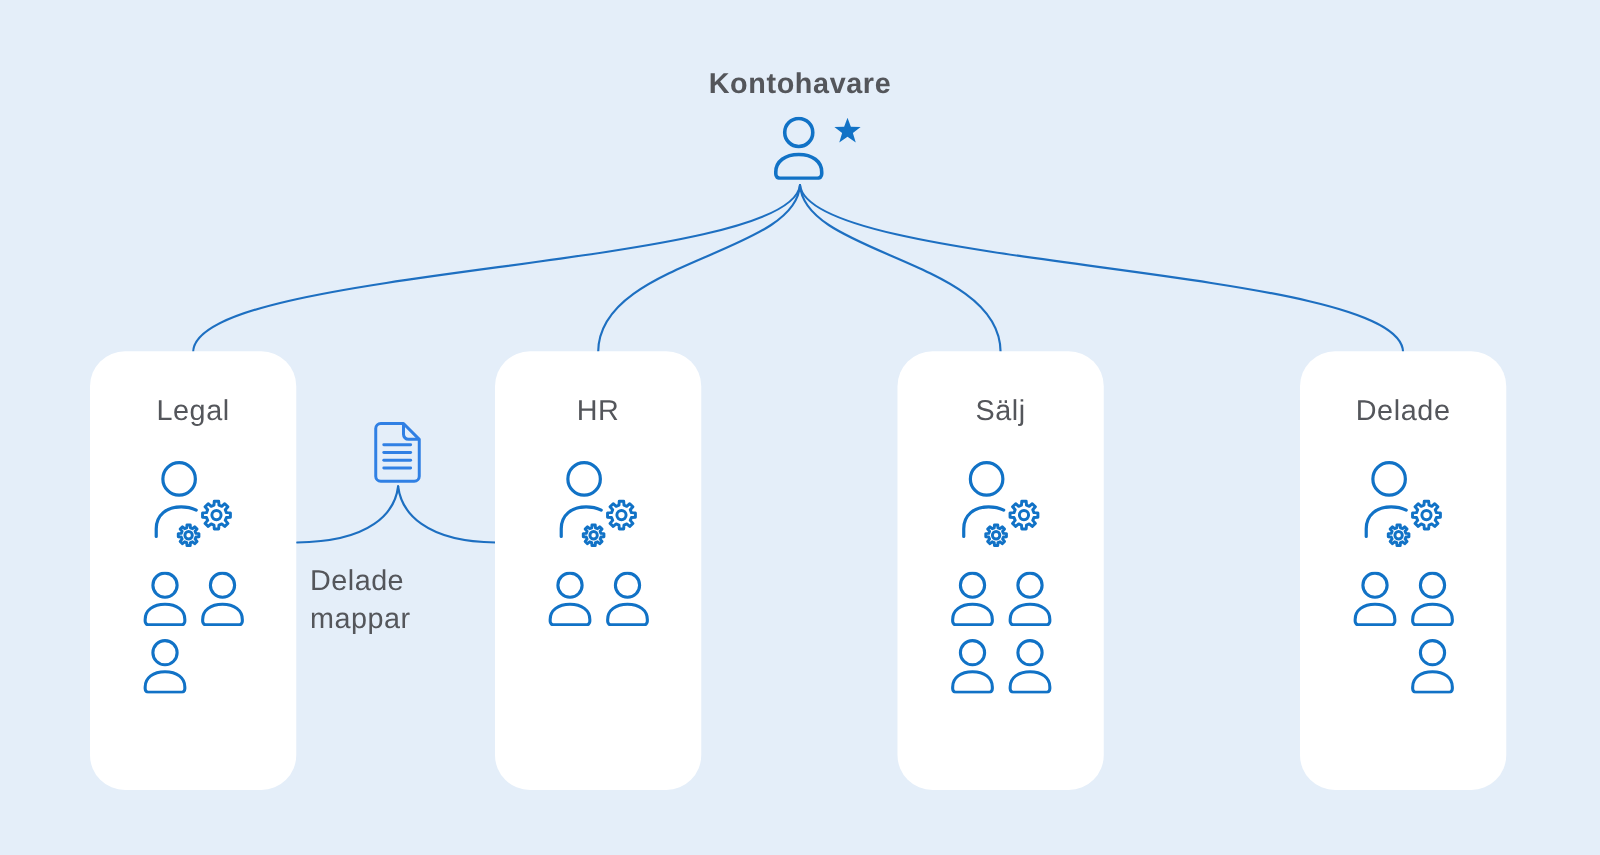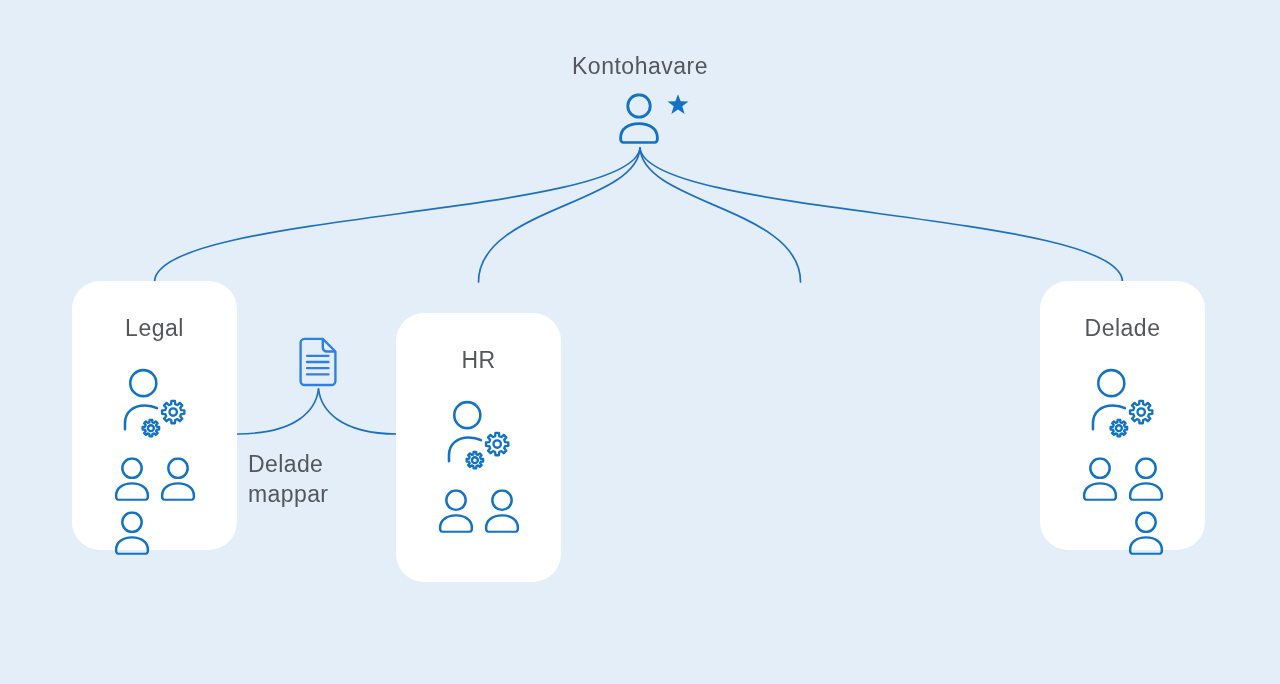--- a/index.html
+++ b/index.html
@@ -14,39 +14,39 @@
   html,body{width:1280px;height:684px;overflow:hidden;}
   body{
     background:var(--bg);
     font-family:"Liberation Sans", sans-serif;
     position:relative;
   }
   .canvas{position:absolute;inset:0;width:1280px;height:684px;background:var(--bg);}
   .connectors{position:absolute;left:0;top:0;width:1280px;height:684px;pointer-events:none;}
   .connectors path{fill:none;stroke:var(--line-blue);stroke-width:1.7;stroke-linecap:round;}
 
-  .root-node{position:absolute;left:490px;top:53px;width:300px;text-align:center;}
+  .root-node{position:absolute;left:490px;top:53px;width:300px;text-align:center;font-weight:bold;}
   .root-label{font-size:23px;letter-spacing:.5px;color:var(--text-gray);}
   .root-icons{position:absolute;left:617px;top:93px;width:80px;height:56px;}
   .root-person{position:absolute;left:0;top:0;width:44px;height:51px;}
   .root-star{position:absolute;left:49px;top:0;width:24px;height:24px;}
 
   .shared-node{position:absolute;left:0;top:0;}
   .shared-doc{position:absolute;left:296px;top:336px;width:44px;height:52px;}
   .shared-label{
     position:absolute;left:248px;top:449px;width:141px;
     text-align:left;font-size:23px;line-height:1.32;letter-spacing:.4px;color:var(--text-gray);
   }
 
   .card{
-    position:absolute;top:281px;width:165px;height:269px;
+    position:absolute;top:281px;width:165px;height:351px;
     background:var(--card-bg);border-radius:28px;
   }
   .card-legal{left:72px;}
-  .card-hr{left:396px;margin-top:32px;}
+  .card-hr{left:396px;}
   .card-salj{left:718px;}
   .card-support{left:1040px;}
   .card-title{
     position:absolute;top:34px;left:0;width:100%;text-align:center;
     font-size:23px;letter-spacing:.5px;color:var(--text-gray);
   }
   .admin-icon{
     position:absolute;top:86px;left:50%;width:80px;height:74px;
     margin-left:-37px;
   }
@@ -156,20 +156,40 @@
     <div class="members">
         <svg viewBox="0 0 40 46" class="member-icon">
           <use href="#icon-person"></use>
         </svg>
         <svg viewBox="0 0 40 46" class="member-icon">
           <use href="#icon-person"></use>
         </svg>
       </div>
   </div>
 
+  <div class="card card-salj">
+    <div class="card-title">Sälj</div>
+    <svg class="admin-icon" viewBox="0 0 84 78">
+        <use href="#icon-admin"></use>
+      </svg>
+    <div class="members">
+        <svg viewBox="0 0 40 46" class="member-icon">
+          <use href="#icon-person"></use>
+        </svg>
+        <svg viewBox="0 0 40 46" class="member-icon">
+          <use href="#icon-person"></use>
+        </svg>
+        <svg viewBox="0 0 40 46" class="member-icon">
+          <use href="#icon-person"></use>
+        </svg>
+        <svg viewBox="0 0 40 46" class="member-icon">
+          <use href="#icon-person"></use>
+        </svg>
+      </div>
+  </div>
 
   <div class="card card-support">
     <div class="card-title">Delade</div>
     <svg class="admin-icon" viewBox="0 0 84 78">
         <use href="#icon-admin"></use>
       </svg>
     <div class="members">
         <svg viewBox="0 0 40 46" class="member-icon">
           <use href="#icon-person"></use>
         </svg>

